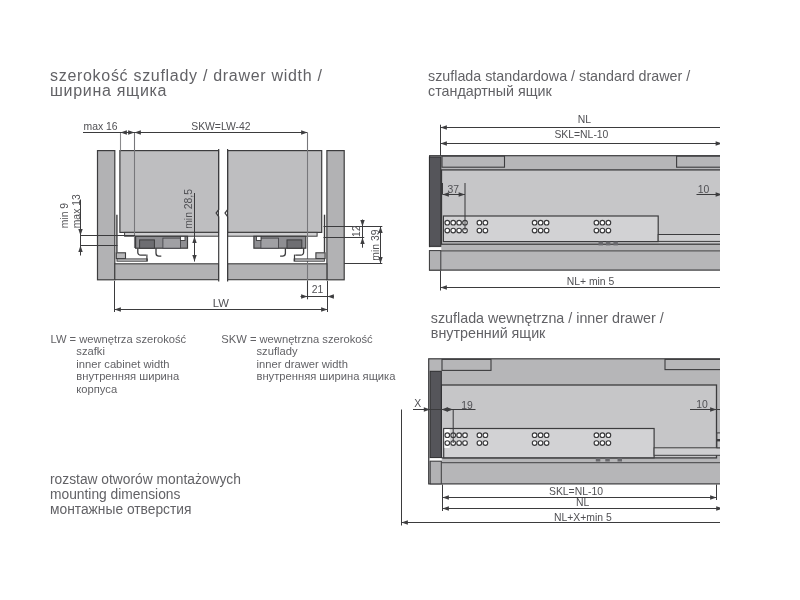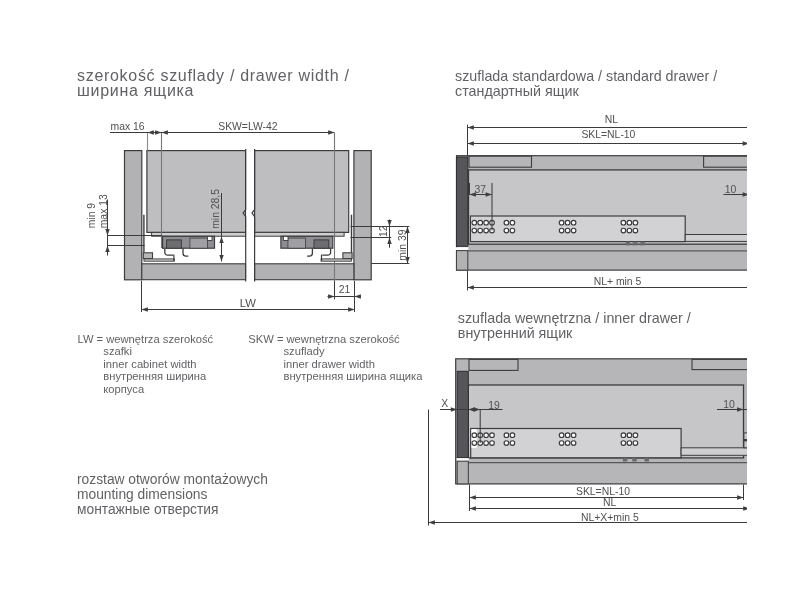--- a/index.html
+++ b/index.html
@@ -1,17 +1,17 @@
 <!DOCTYPE html>
 <html><head>
 <meta charset="utf-8">
 <style>
   html,body{margin:0;padding:0;background:#ffffff;}
   #page{position:relative;width:720px;height:600px;background:#fff;overflow:hidden;
-        font-family:"Liberation Sans",sans-serif;margin-left:27px;}
+        font-family:"Liberation Sans",sans-serif;}
   svg{position:absolute;left:0;top:0;}
   text{font-family:"Liberation Sans",sans-serif;}
 </style>
 </head>
 <body>
 <div id="page">
 <svg width="800" height="600" viewBox="0 0 800 600">
 <defs>
 <linearGradient id="vstreak" x1="0" y1="0" x2="1" y2="0" spreadMethod="repeat" gradientUnits="userSpaceOnUse" gradientTransform="scale(14,1)">
   <stop offset="0" stop-color="#aeaeb0"></stop>

